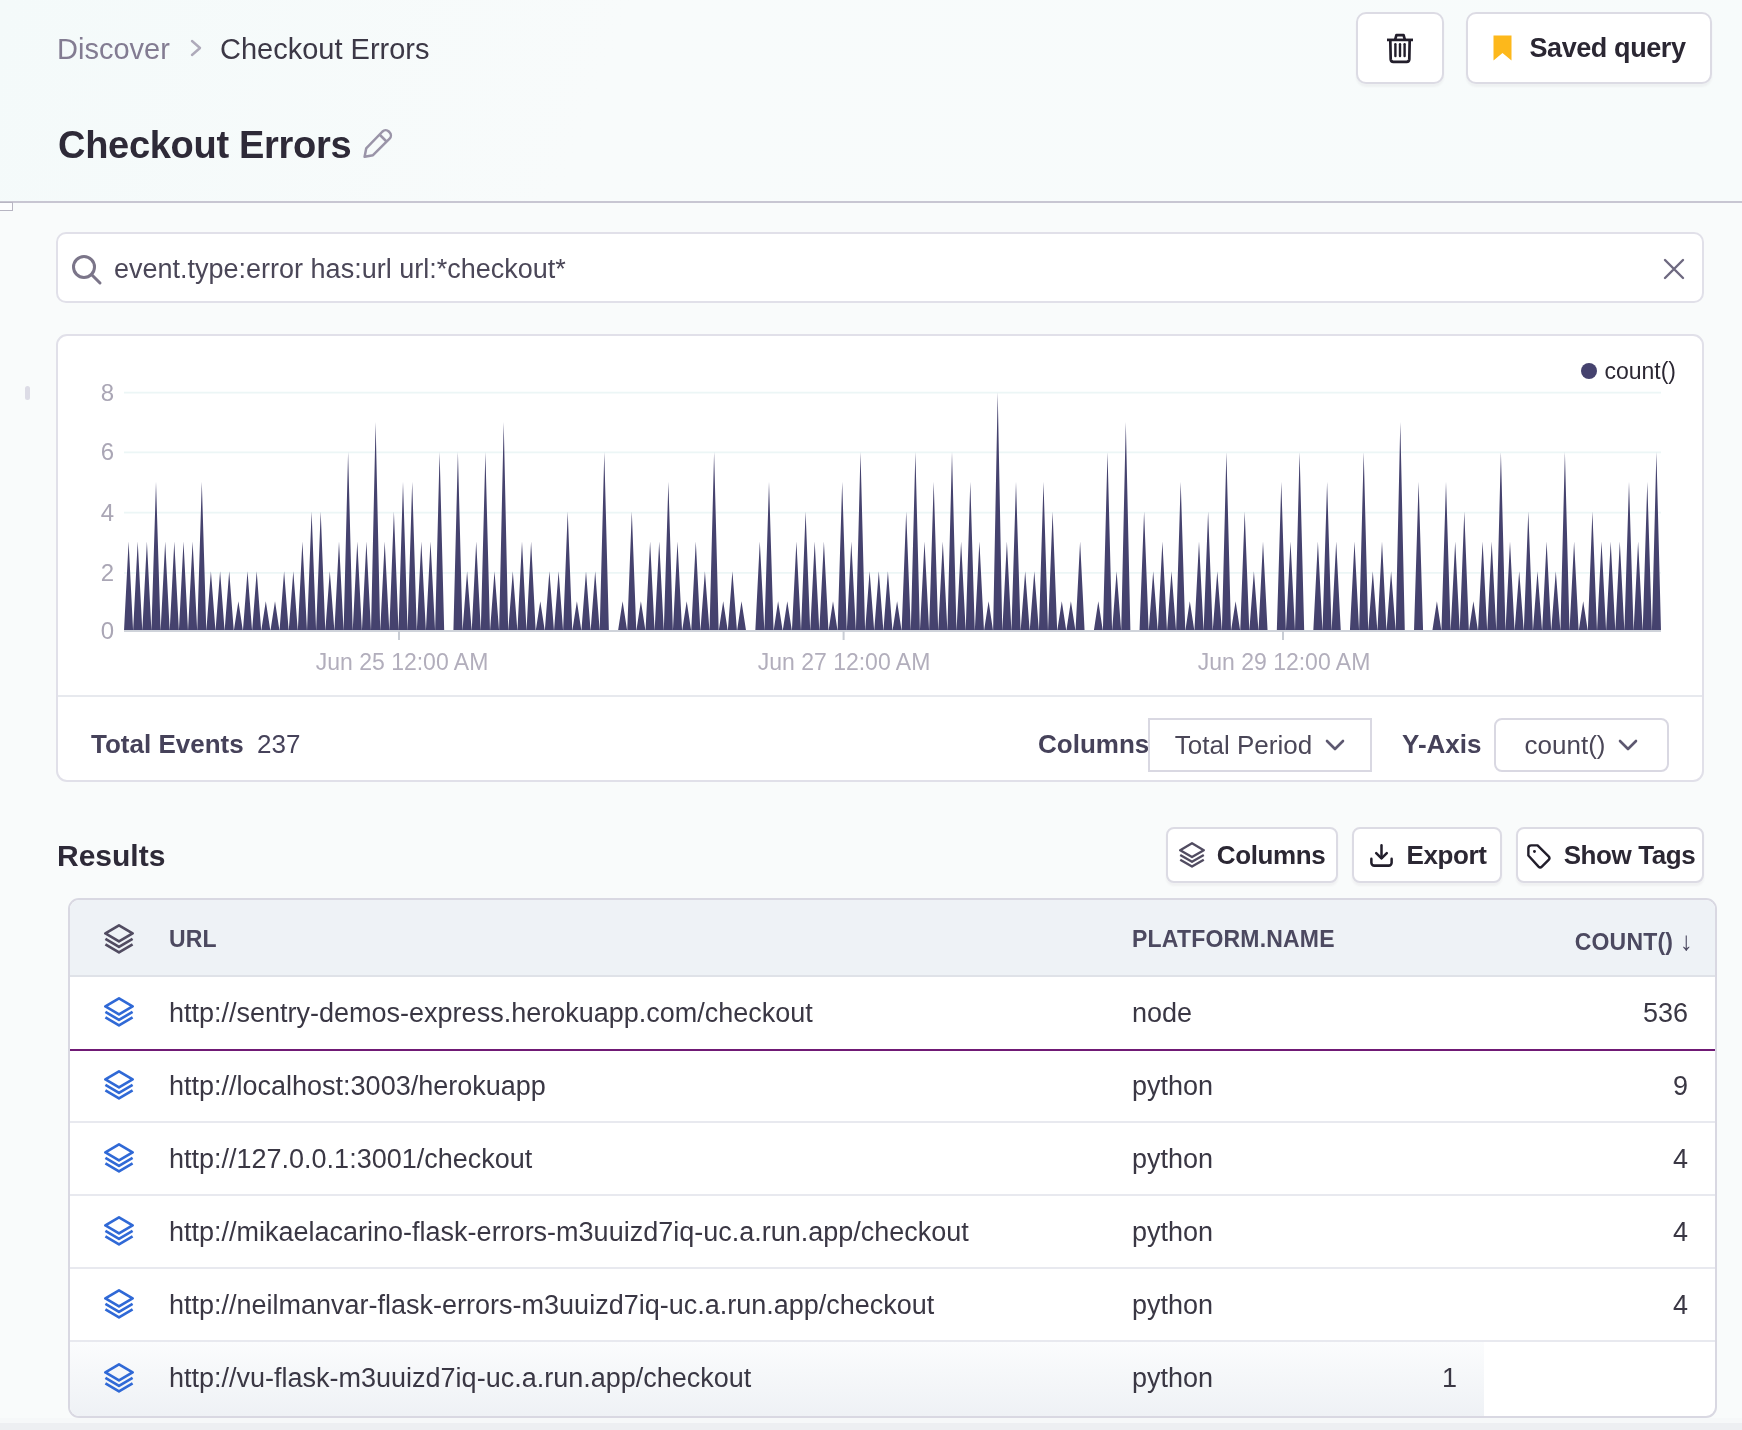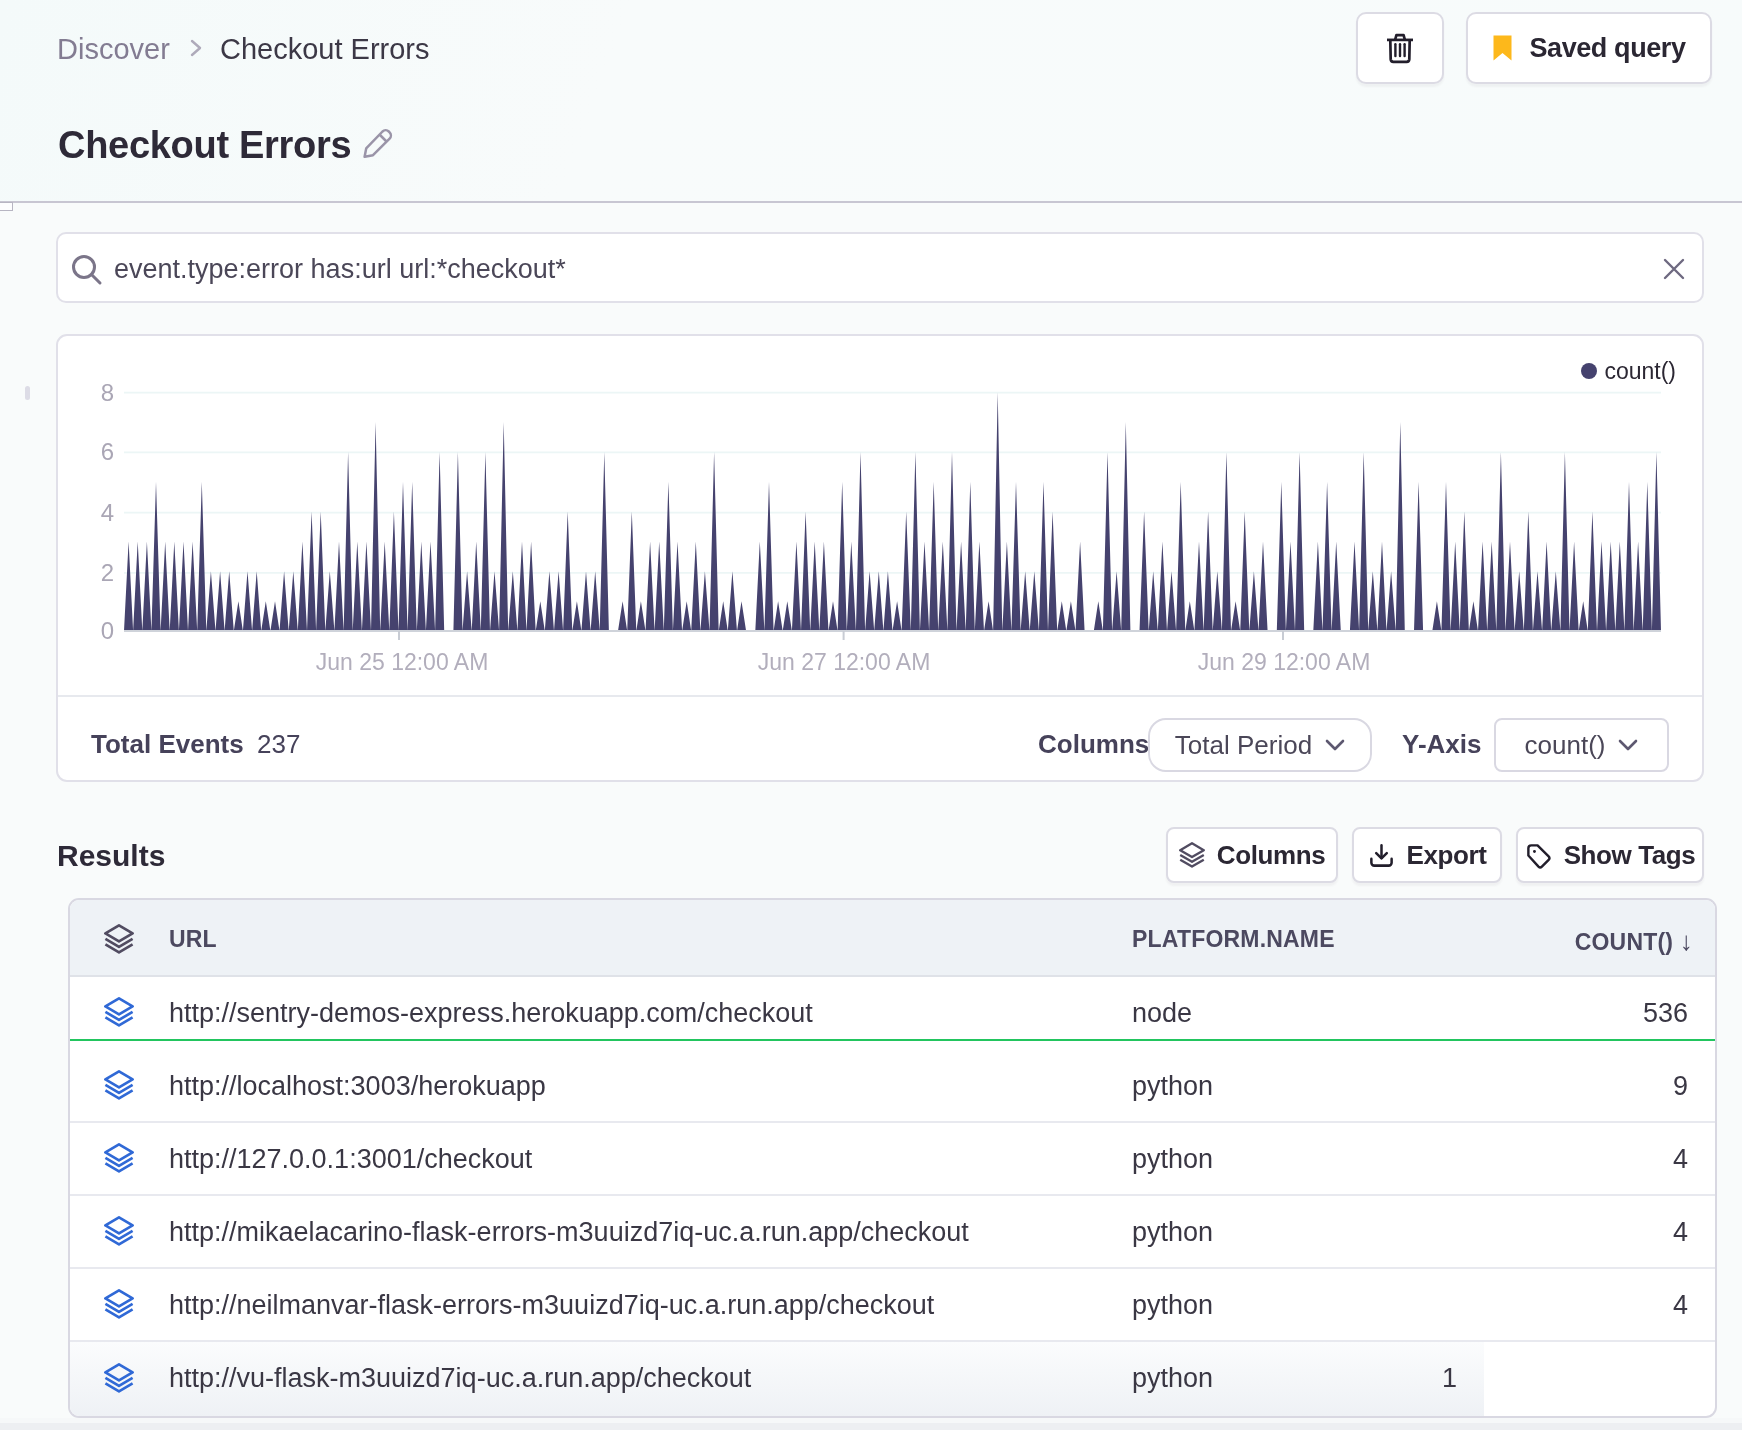--- a/index.html
+++ b/index.html
@@ -83,21 +83,21 @@
 <text x="786" y="334">Jun 27 12:00 AM</text>
 <text x="1226" y="334">Jun 29 12:00 AM</text>
 </g>
 <circle cx="1531" cy="35" r="8" fill="#45426e"></circle>
 <text x="1618" y="43" font-size="23" fill="#2b2733" text-anchor="end" font-family="Liberation Sans">count()</text>
 </svg>
 <div class="abs" style="left:0;top:359px;width:1644px;height:85px;border-top:2px solid #e7e9ee;">
 <div class="abs" style="left:33px;top:32px;font-size:26px;font-weight:bold;color:#46425a;">Total Events</div>
 <div class="abs" style="left:199px;top:32px;font-size:26px;color:#46425a;">237</div>
 <div class="abs" style="left:980px;top:32px;font-size:26px;font-weight:bold;color:#46425a;">Columns</div>
-<div class="btn" style="left:1090px;top:21px;width:224px;height:54px;border-radius:18px;box-shadow:none;border-color:#d9d8e2;">
+<div class="btn" style="left:1090px;top:21px;width:224px;height:54px;border-radius:0;box-shadow:none;border-color:#d9d8e2;">
 <span style="font-size:26px;color:#4b4758;">Total Period</span>
 <svg width="20" height="13" viewBox="0 0 20 13" style="margin-left:13px;">
           <path d="M2 2 L10 10 L18 2" fill="none" stroke="#5d5870" stroke-width="2.6" stroke-linecap="round" stroke-linejoin="round"></path>
         </svg>
 </div>
 <div class="abs" style="left:1344px;top:32px;font-size:26px;font-weight:bold;color:#46425a;">Y-Axis</div>
 <div class="btn" style="left:1436px;top:21px;width:175px;height:54px;border-radius:8px;box-shadow:none;border-color:#d9d8e2;">
 <span style="font-size:26px;color:#4b4758;">count()</span>
 <svg width="20" height="13" viewBox="0 0 20 13" style="margin-left:13px;">
           <path d="M2 2 L10 10 L18 2" fill="none" stroke="#5d5870" stroke-width="2.6" stroke-linecap="round" stroke-linejoin="round"></path>
@@ -143,21 +143,21 @@
         <g fill="none" stroke="#514c61" stroke-width="2.7" stroke-linejoin="round">
           <path d="M15 1.4 L28.6 9.4 L15 17.4 L1.4 9.4 Z"></path>
           <path d="M1.4 14.9 L15 22.9 L28.6 14.9"></path>
           <path d="M1.4 20.4 L15 28.4 L28.6 20.4"></path>
         </g>
       </svg>
 <div class="abs" style="left:99px;top:26px;font-size:23px;font-weight:bold;color:#4c4960;letter-spacing:0.2px;">URL</div>
 <div class="abs" style="left:1062px;top:26px;font-size:23px;font-weight:bold;color:#4c4960;letter-spacing:0.2px;">PLATFORM.NAME</div>
 <div class="abs" style="right:22px;top:26px;font-size:23px;font-weight:bold;color:#4c4960;letter-spacing:0.2px;">COUNT() <span style="font-weight:normal;font-size:26px;">↓</span></div>
 </div>
-<div class="abs" style="left:0;top:77px;width:1645px;height:64px;border-bottom:2px solid #22c55e;">
+<div class="abs" style="left:0;top:77px;width:1645px;height:74px;border-bottom:2px solid #701a75;">
 <svg class="abs" style="left:34px;top:20px;" width="30" height="30" viewBox="0 0 30 30">
         <g fill="none" stroke="#3069d6" stroke-width="2.7" stroke-linejoin="round">
           <path d="M15 1.4 L28.6 9.4 L15 17.4 L1.4 9.4 Z"></path>
           <path d="M1.4 14.9 L15 22.9 L28.6 14.9"></path>
           <path d="M1.4 20.4 L15 28.4 L28.6 20.4"></path>
         </g>
       </svg>
 <div class="abs" style="left:99px;top:21px;font-size:27px;color:#3a3744;">http://sentry-demos-express.herokuapp.com/checkout</div>
 <div class="abs" style="left:1062px;top:21px;font-size:27px;color:#3a3744;">node</div>
 <div class="abs" style="right:27px;top:21px;font-size:27px;color:#3a3744;">536</div>

